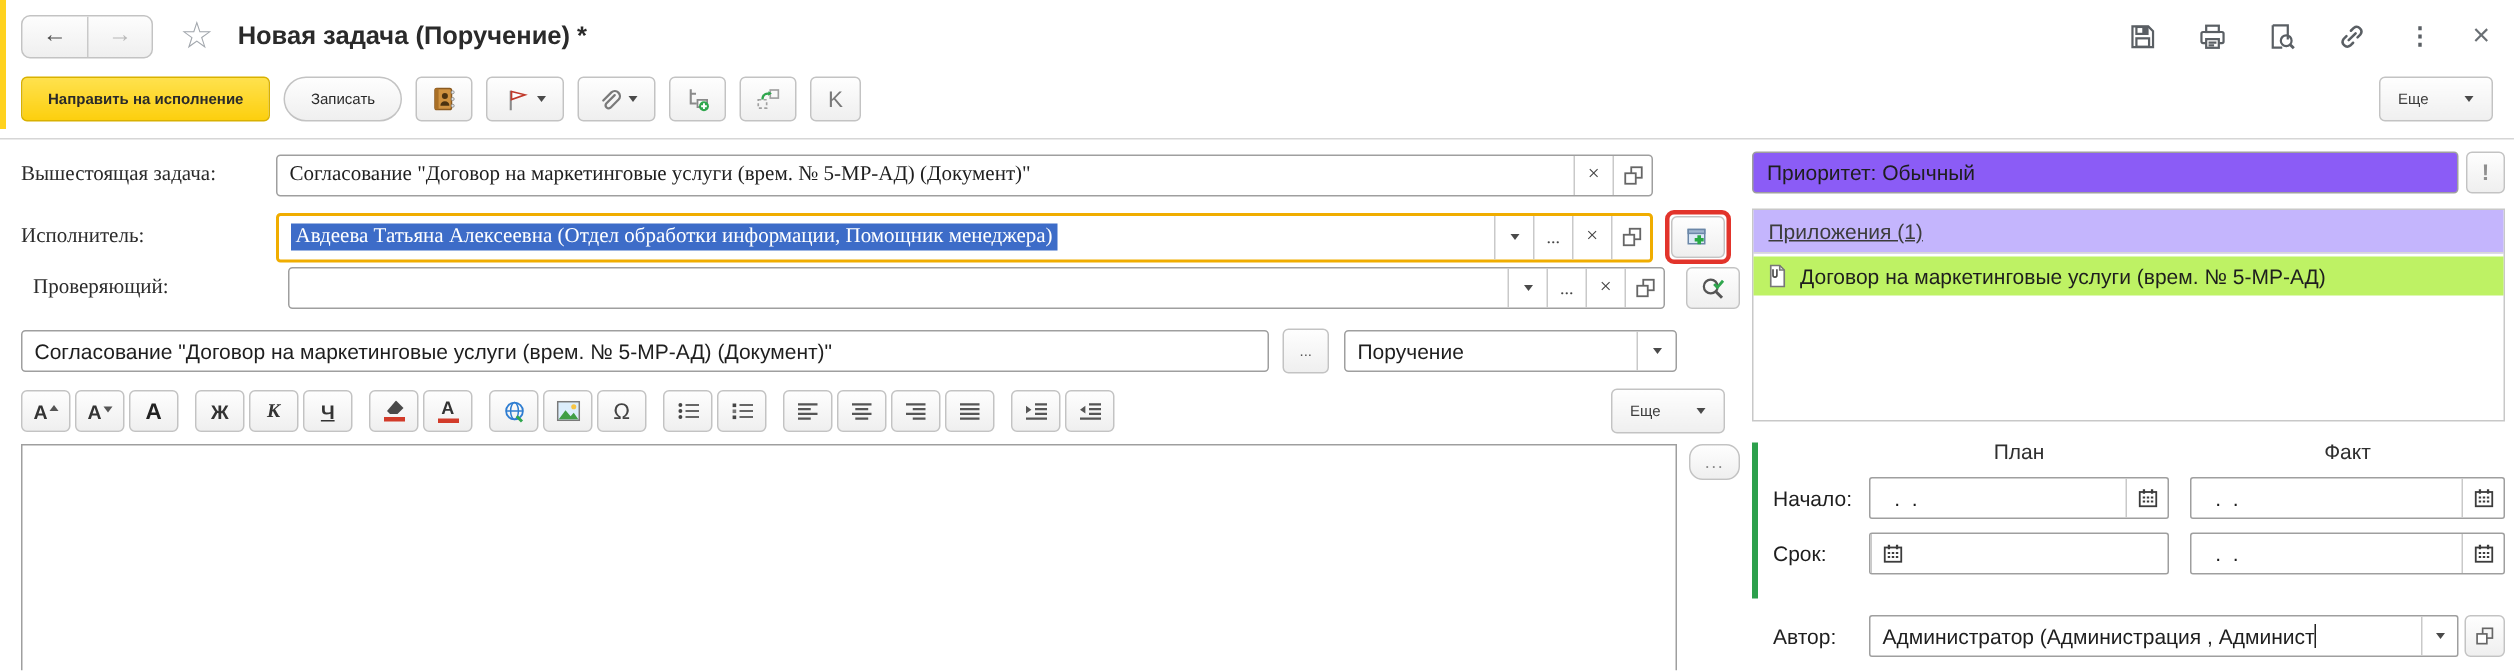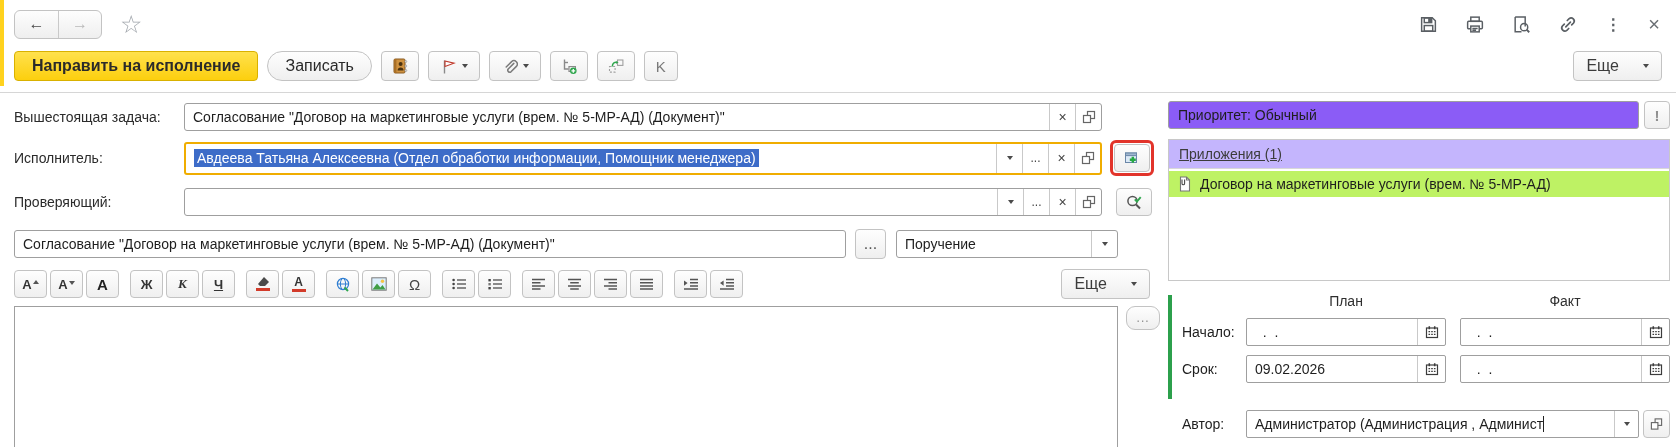--- a/index.html
+++ b/index.html
@@ -15,47 +15,47 @@
   .star{font-size:25px;color:#a2a7ad;margin-left:18px;line-height:1;cursor:pointer;}
   .title{font-size:17px;font-weight:bold;color:#2a2a2a;margin:0 0 0 16px;}
   .hicons{margin-left:auto;display:flex;align-items:center;gap:27px;color:#5a5f64;}
   .hicons .hi{display:flex;align-items:center;justify-content:center;cursor:pointer;}
   .kebab{font-size:16px;font-weight:bold;color:#5a5f64;}
   .xclose{font-size:20px;color:#6a6f74;}
 
   
   .cmdbar{display:flex;align-items:center;gap:9px;padding:5px 14px 11px 14px;border-bottom:1px solid #d6d6d6;}
   .btn{display:inline-flex;align-items:center;justify-content:center;border:1px solid #c3c3c3;border-radius:4px;
-       background:linear-gradient(#fefefe,#efefef);height:30px;box-sizing:border-box;cursor:pointer;color:#2a2a2a;font-size:16px;}
+       background:linear-gradient(#fefefe,#efefef);height:30px;box-sizing:border-box;cursor:pointer;color:#2a2a2a;font-size:10px;}
   .btn-primary{background:linear-gradient(#ffe14d,#fccf0e);border-color:#d9b100;font-weight:bold;padding:0 17px;}
   .btn-save{padding:0 17px;border-radius:15px;}
   .btn-ico{width:38px;}
   .btn-ico.wcar{width:52px;gap:5px;}
   .btn-k{width:34px;color:#7a7a7a;font-size:15px;}
   .btn-more{padding:0 12px;margin-left:auto;gap:24px;color:#3c3c3c;}
   .car{width:0;height:0;border-left:3.5px solid transparent;border-right:3.5px solid transparent;border-top:4.5px solid #4a4a4a;display:inline-block;}
 
   
   .main{display:flex;padding-top:4px;}
   .left{width:1146px;flex:none;padding-left:14px;box-sizing:content-box;margin-right:8px;}
   .right{flex:1;margin-right:6px;}
 
   
-  .frow{display:flex;align-items:center;margin-top:6px;}
+  .frow{display:flex;align-items:center;margin-top:6px;font-family:Liberation Serif, serif;}
   .lbl{width:170px;flex:none;color:#2b2b2b;}
   .fgroup{display:flex;align-items:stretch;border:1px solid #9f9f9f;border-radius:3px;background:#fff;height:28px;box-sizing:border-box;}
   .fgroup.main-w{width:918px;}
   .fval{flex:1;display:flex;align-items:center;padding:0 8px;white-space:nowrap;overflow:hidden;}
   .fcell{width:25px;flex:none;display:flex;align-items:center;justify-content:center;border-left:1px solid #c9c9c9;color:#444;font-size:12px;cursor:pointer;}
   .fgroup.focus{border:2px solid #f0ad00;height:33px;}
   .sel{background:#3d6cc8;color:#fff;padding:1px 3px;}
   .redwrap{margin-left:8px;border:3px solid #e2342b;border-radius:6px;padding:1px;display:flex;}
   .rowbtn{width:36px;height:28px;}
   .exe-row{margin-top:9px;}
-  .rev-row{margin-top:12px;}
+  .rev-row{margin-top:2px;justify-content:flex-end;}
 
   .srow{display:flex;align-items:center;margin-top:13px;}
   .subj{width:832px;}
   .btn-dots3{width:31px;margin-left:9px;color:#555;}
   .typegroup{width:222px;margin-left:10px;}
 
   
   .etb{display:flex;align-items:center;margin-top:10px;width:1136px;}
   .tgrp{display:flex;gap:3px;margin-right:11px;}
   .tbtn{width:33px;height:28px;font-size:13px;color:#333;}
@@ -112,20 +112,21 @@
 
 <div class="app">
   <div class="edge"></div>
 
   <div class="hdr">
     <div class="navgrp">
       <button class="navbtn">←</button>
       <button class="navbtn">→</button>
     </div>
     <span class="star">☆</span>
+    <h1 class="title">Новая задача (Поручение) *</h1>
     <div class="hicons">
       <span class="hi">
         <svg width="19" height="19" viewBox="0 0 18 18" fill="none" stroke="#5a5f64" stroke-width="1.4">
           <path d="M2.5 2.5h10l3 3v10h-13z"></path>
             <rect x="5" y="2.8" width="7" height="4.4"></rect>
             <rect x="9.4" y="3.6" width="1.8" height="2.6" fill="#5a5f64"></rect>
             <rect x="5" y="10" width="8" height="5.3"></rect>
         </svg>
       </span>
       <span class="hi">
@@ -501,21 +502,20 @@
                   <path d="M4.3 1.2v3M9.7 1.2v3" stroke-width="1.5"></path>
                 <path d="M3.5 6.7h7M3.5 9.3h7" stroke-width="1.3" stroke-dasharray="1.6 1.1"></path>
               </svg>
             </div>
           </div>
         </div>
 
         <div class="drow">
           <span class="dlab">Срок:</span>
           <div class="dgroup">
-            <div class="dval">09.02.2026</div>
             <div class="dcal">
               <svg width="14" height="14" viewBox="0 0 14 14" fill="none" stroke="#3c3c3c" stroke-width="1.2">
                 <rect x="1.5" y="3" width="11" height="9.5"></rect>
                   <path d="M4.3 1.2v3M9.7 1.2v3" stroke-width="1.5"></path>
                 <path d="M3.5 6.7h7M3.5 9.3h7" stroke-width="1.3" stroke-dasharray="1.6 1.1"></path>
               </svg>
             </div>
           </div>
           <span class="dgapc"></span>
           <div class="dgroup fact">

